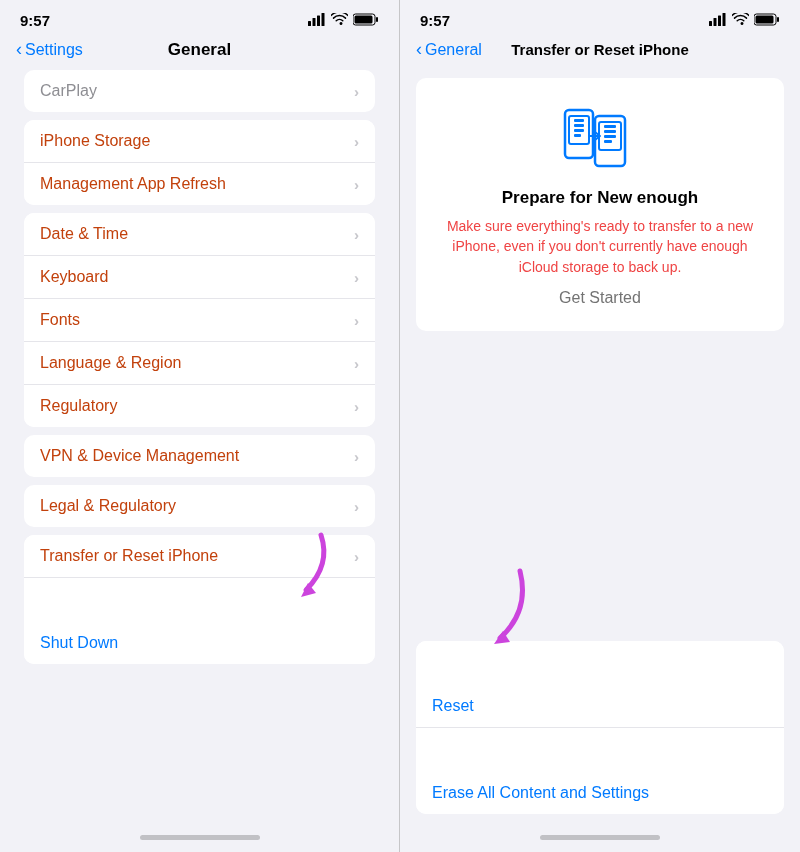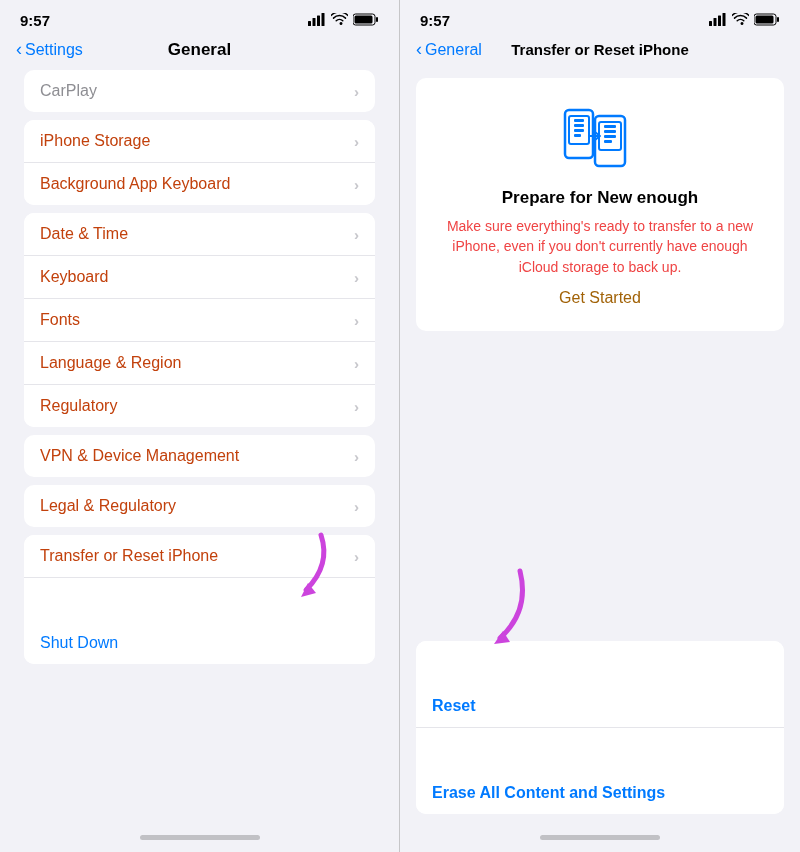--- a/index.html
+++ b/index.html
@@ -161,21 +161,21 @@
       margin-bottom: 8px;
     }
     .prepare-desc {
       font-size: 14px;
       color: #ef4444;
       line-height: 1.45;
       margin-bottom: 12px;
     }
     .prepare-link {
       font-size: 16px;
-      color: #a16207;
+      color: #737373;
       cursor: pointer;
     }
 
     .spacer-right {
       flex: 1;
     }
 
     .bottom-section {
       margin: 0 16px 8px;
       background: #fff;
@@ -239,21 +239,21 @@
         <span class="chevron">›</span>
       </div>
     </div>
 
     <div class="section">
       <div class="section-item">
         <span class="section-item-text">iPhone Storage</span>
         <span class="chevron">›</span>
       </div>
       <div class="section-item">
-        <span class="section-item-text">Background App Keyboard</span>
+        <span class="section-item-text">Management App Refresh</span>
         <span class="chevron">›</span>
       </div>
     </div>
 
     <div class="section">
       <div class="section-item">
         <span class="section-item-text">Date &amp; Time</span>
         <span class="chevron">›</span>
       </div>
       <div class="section-item">
@@ -376,21 +376,21 @@
         <path d="M30,34 L38,34 M35,30 L40,34 L35,38" stroke="#007aff" stroke-width="2" fill="none" stroke-linecap="round" stroke-linejoin="round"></path>
       </svg>
     </div>
     <span class="prepare-title">Prepare for New enough</span>
     <span class="prepare-desc">Make sure everything's ready to transfer to a new iPhone, even if you don't currently have enough iCloud storage to back up.</span>
     <span class="prepare-link">Get Started</span>
   </div>
 
   <div class="spacer-right"></div>
 
-  <div style="position:relative;font-weight:bold;">
+  <div style="position:relative;">
 
     <div style="position:absolute; top:-75px; left:50px; z-index:10; pointer-events:none;">
       <svg width="90" height="85" viewBox="0 0 90 85">
         <path d="M70,5 Q80,45 50,72" stroke="#cc44dd" stroke-width="5" fill="none" stroke-linecap="round"></path>
         <polygon points="44,78 53,65 60,76" fill="#cc44dd"></polygon>
       </svg>
     </div>
     <div class="bottom-section">
       <div class="section-item">
         <span class="section-item-text blue">Reset</span>

